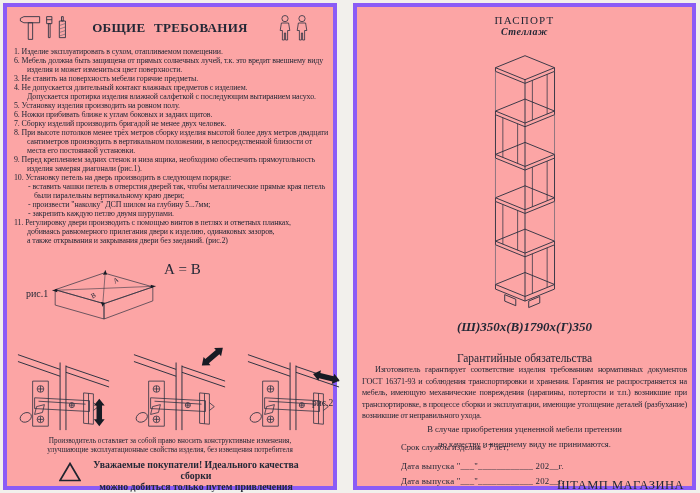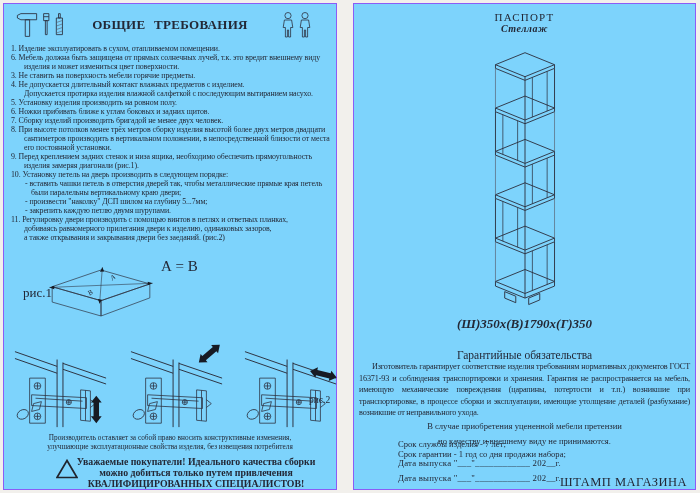--- a/index.html
+++ b/index.html
@@ -2,38 +2,38 @@
 <html><head>
 <meta charset="utf-8">
 <style>
   html,body { margin:0; padding:0; }
   .page {
     position:relative; width:700px; height:493px;
     background:#f2f0ec;
     font-family:"Liberation Serif","DejaVu Serif",serif;
     color:#232836; overflow:hidden;
   }
-  .panel { position:absolute; background:#7dd3fc; border:1px solid #8b5cf6; box-sizing:border-box; }
+  .panel { position:absolute; background:#fca5a5; border:4px solid #8b5cf6; box-sizing:border-box; }
   #left-panel  { left:3px;  top:3px; width:334px; height:487px; }
   #right-panel { left:353px; top:3px; width:343px; height:487px; }
 
   
   .lp-header { position:absolute; top:3px; left:0; right:0; height:35px; }
   .tools-ico   { position:absolute; left:9px;  top:4px; }
   .persons-ico { position:absolute; right:17px; top:4px; }
   .lp-title { position:absolute; left:0; right:0; top:10px; text-align:center;
               font-weight:bold; font-size:13px; word-spacing:5px; letter-spacing:.3px; }
 
   .req-list { position:absolute; top:40px; left:7px; right:4px;
               font-size:7.9px; line-height:9.0px; letter-spacing:-0.1px; }
   .req-item { padding-left:13px; text-indent:-13px; white-space:pre-line; }
   .req-sub  { padding-left:20px; text-indent:-6px;  white-space:pre-line; }
 
   .fig1-zone { position:absolute; top:250px; left:0; right:0; height:83px; }
-  .fig1-label   { position:absolute; left:19px;  top:31px; font-size:13px; }
+  .fig1-label   { position:absolute; left:19px;  top:31px; font-size:10px; }
   .fig1-svg     { position:absolute; left:44px;  top:1px; }
   .fig1-formula { position:absolute; left:157px; top:4px;  font-size:15px; }
   .fig1-letter  { font-style:italic; font-size:10px; fill:#232836; font-family:"Liberation Serif",serif; }
 
   .fig2-zone { position:absolute; top:334px; left:0; right:0; height:95px; }
   .hinge { position:absolute; top:0; width:98px; height:92px; }
   #hinge-1 { left:8px; } #hinge-2 { left:124px; } #hinge-3 { left:238px; }
   .fig2-label { position:absolute; left:305px; top:57px; font-size:9.5px; }
 
   .mfr-note { position:absolute; top:430px; left:8px; right:8px; text-align:center;
@@ -229,19 +229,18 @@
         <path d="M10 19 L10 62 M74 66 L74 109 M10 113 L10 156 M74 160 L74 203 M10 207 L10 250"></path>
       </g>
     </svg>
 
     <div class="rp-dims">(Ш)350х(В)1790х(Г)350</div>
     <div class="rp-warranty-title">Гарантийные обязательства</div>
     <div class="rp-warranty-text">Изготовитель гарантирует соответствие изделия требованиям нормативных документов ГОСТ 16371-93 и соблюдения транспортировки и хранения. Гарантия не распространяется на мебель, имеющую механические повреждения (царапины, потертости и т.п.) возникшие при транспортировке, в процессе сборки и эксплуатации, имеющие утолщение деталей (разбухание) возникшие от неправильного ухода.</div>
     <div class="rp-discount">В случае приобретения уцененной мебели претензии
 по качеству и внешнему виду не принимаются.</div>
     <div class="rp-line" id="service-life">Срок службы изделия - 7 лет;</div>
-    <div class="rp-line" id="warranty-period">Срок гарантии - 1 год со дня продажи набора;</div>
     <div class="rp-line" id="date-line-1">Дата выпуска "___"____________ 202__г.</div>
     <div class="rp-line" id="date-line-2">Дата выпуска "___"____________ 202__г.</div>
     <div class="rp-stamp">ШТАМП МАГАЗИНА</div>
   </div>
 
 </div>
 
 </body></html>

